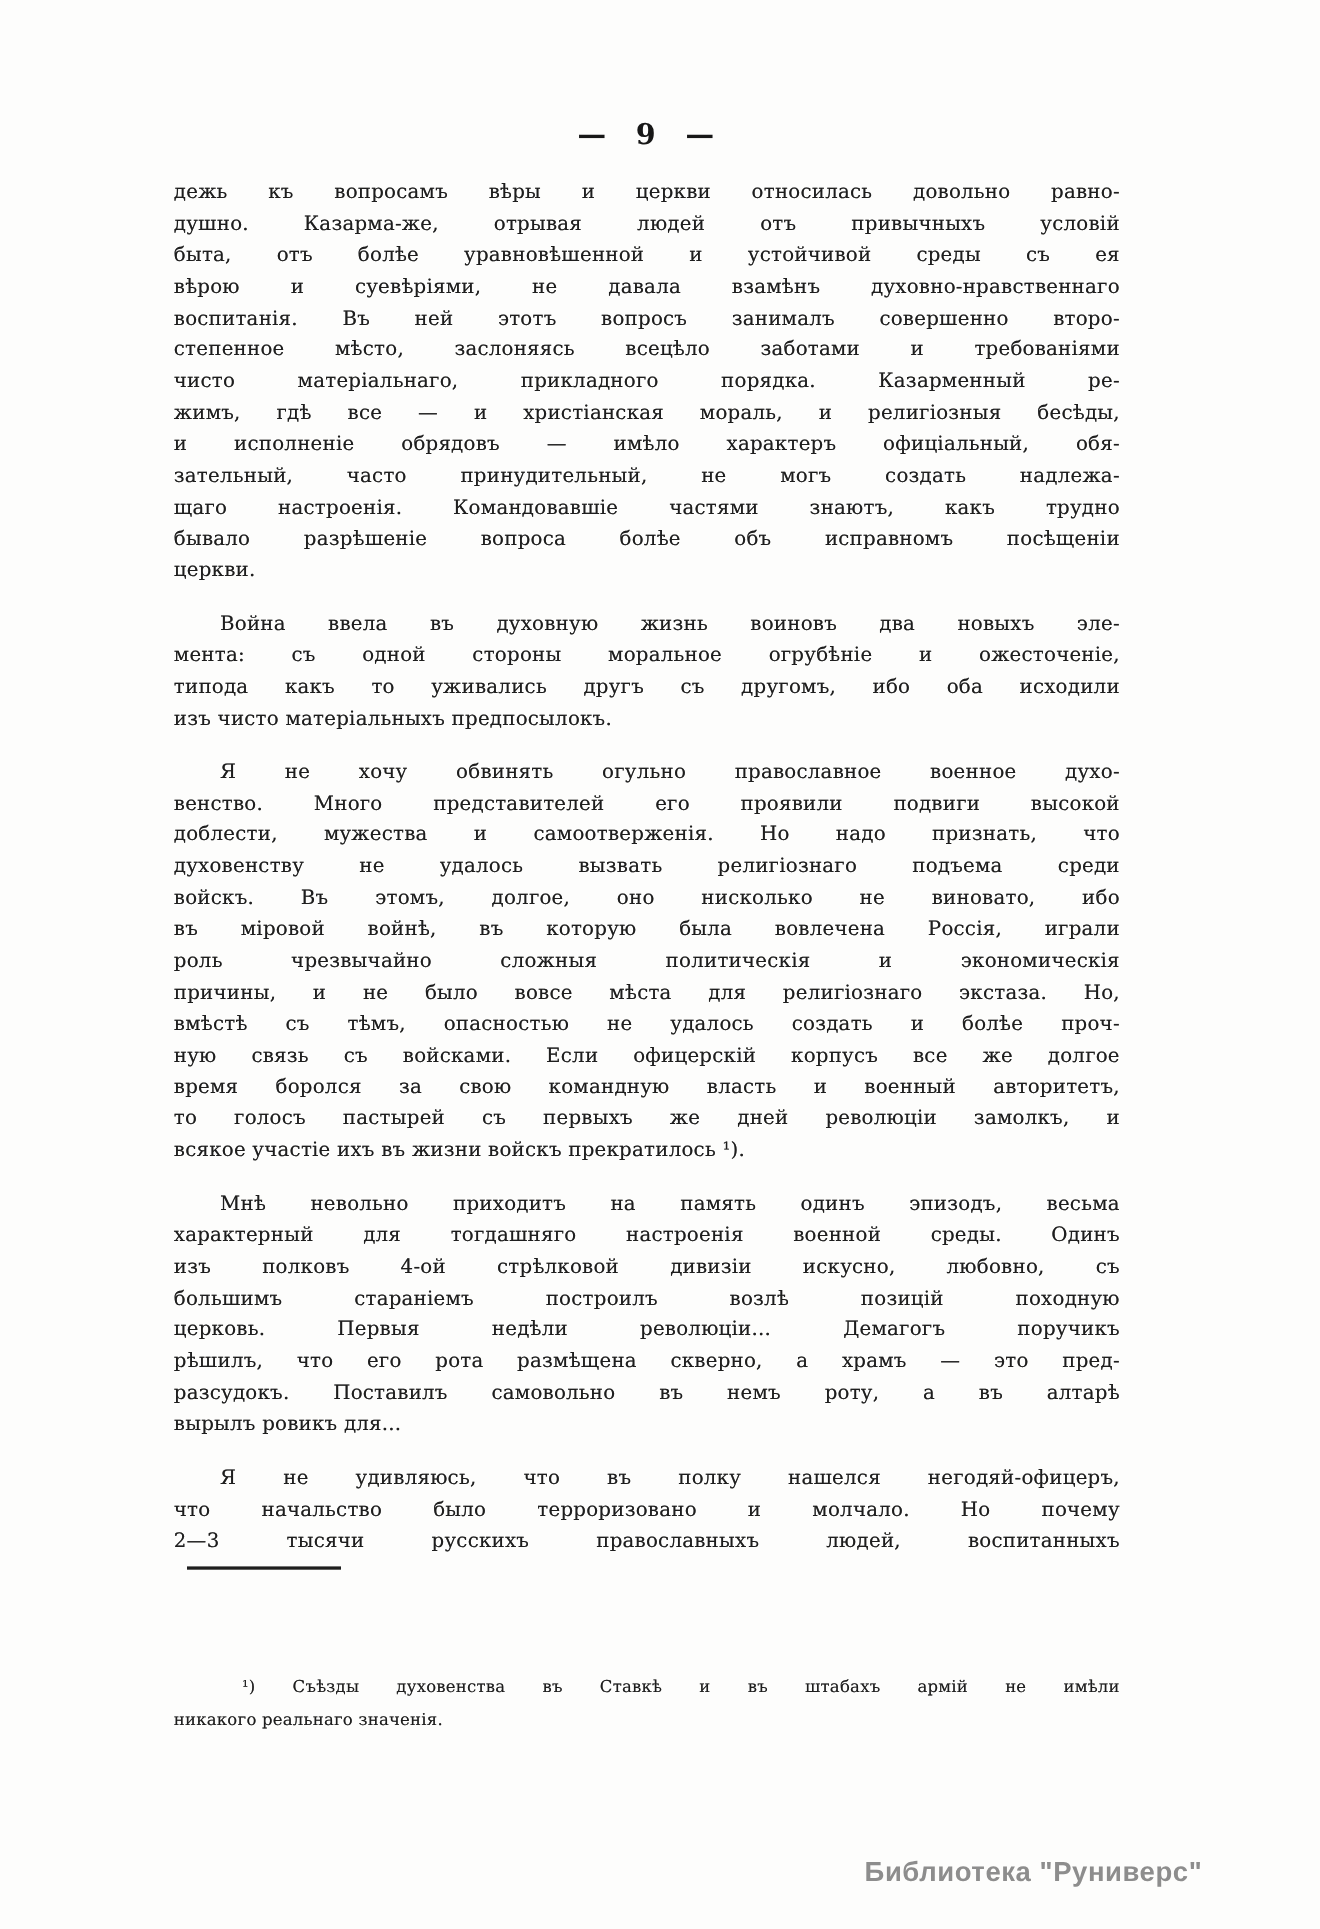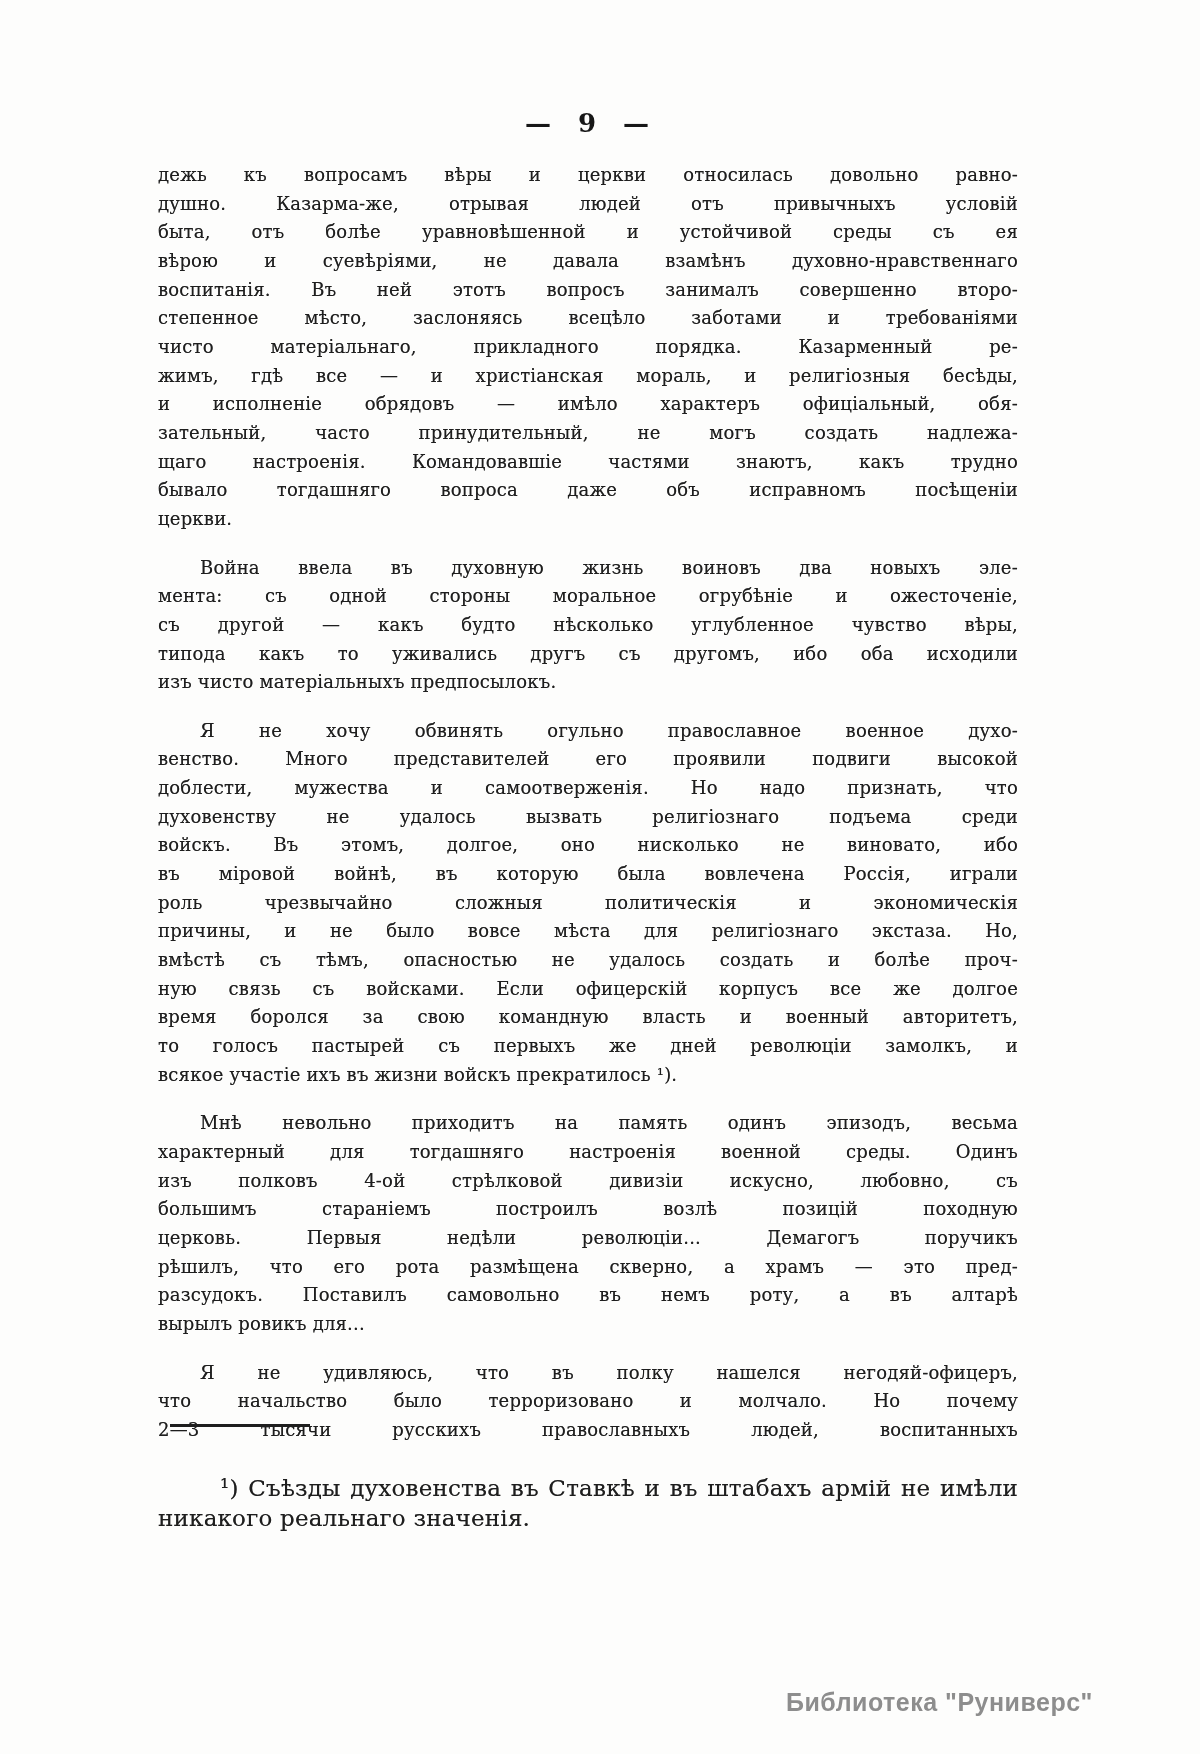--- a/index.html
+++ b/index.html
@@ -45,23 +45,23 @@
     position: absolute;
     left: 170px;
     top: 1424px;
     width: 140px;
     height: 3px;
     background: #1e1e1e;
   }
   .footnote {
     position: absolute;
     left: 158px;
-    top: 1473px;
+    top: 1518px;
     width: 860px;
-    font-size: 23px;
+    font-size: 15px;
     line-height: 30px;
     letter-spacing: 0.2px;
     text-shadow: 0 0 0.4px rgba(10,10,10,0.55);
   }
   .footnote .line.indent { text-indent: 62px; }
   .watermark {
     position: absolute;
     left: 786px;
     top: 1688px;
     font-family: "Liberation Sans", sans-serif;
@@ -83,27 +83,26 @@
         <div class="line">душно. Казарма-же, отрывая людей отъ привычныхъ условій</div>
         <div class="line">быта, отъ болѣе уравновѣшенной и устойчивой среды съ ея</div>
         <div class="line">вѣрою и суевѣріями, не давала взамѣнъ духовно-нравственнаго</div>
         <div class="line">воспитанія. Въ ней этотъ вопросъ занималъ совершенно второ-</div>
         <div class="line">степенное мѣсто, заслоняясь всецѣло заботами и требованіями</div>
         <div class="line">чисто матеріальнаго, прикладного порядка. Казарменный ре-</div>
         <div class="line">жимъ, гдѣ все — и христіанская мораль, и религіозныя бесѣды,</div>
         <div class="line">и исполненіе обрядовъ — имѣло характеръ офиціальный, обя-</div>
         <div class="line">зательный, часто принудительный, не могъ создать надлежа-</div>
         <div class="line">щаго настроенія. Командовавшіе частями знаютъ, какъ трудно</div>
-        <div class="line">бывало тогдашняго вопроса даже объ исправномъ посѣщеніи</div>
+        <div class="line">бывало разрѣшеніе вопроса болѣе объ исправномъ посѣщеніи</div>
         <div class="line">церкви.</div>
       </div>
       <div>
         <div class="line indent">Война ввела въ духовную жизнь воиновъ два новыхъ эле-</div>
         <div class="line">мента: съ одной стороны моральное огрубѣніе и ожесточеніе,</div>
-        <div class="line">съ другой — какъ будто нѣсколько углубленное чувство вѣры,</div>
         <div class="line">типода какъ то уживались другъ съ другомъ, ибо оба исходили</div>
         <div class="line flush">изъ чисто матеріальныхъ предпосылокъ.</div>
       </div>
       <div>
         <div class="line indent">Я не хочу обвинять огульно православное военное духо-</div>
         <div class="line">венство. Много представителей его проявили подвиги высокой</div>
         <div class="line">доблести, мужества и самоотверженія. Но надо признать, что</div>
         <div class="line">духовенству не удалось вызвать религіознаго подъема среди</div>
         <div class="line">войскъ. Въ этомъ, долгое, оно нисколько не виновато, ибо</div>
         <div class="line">въ міровой войнѣ, въ которую была вовлечена Россія, играли</div>

